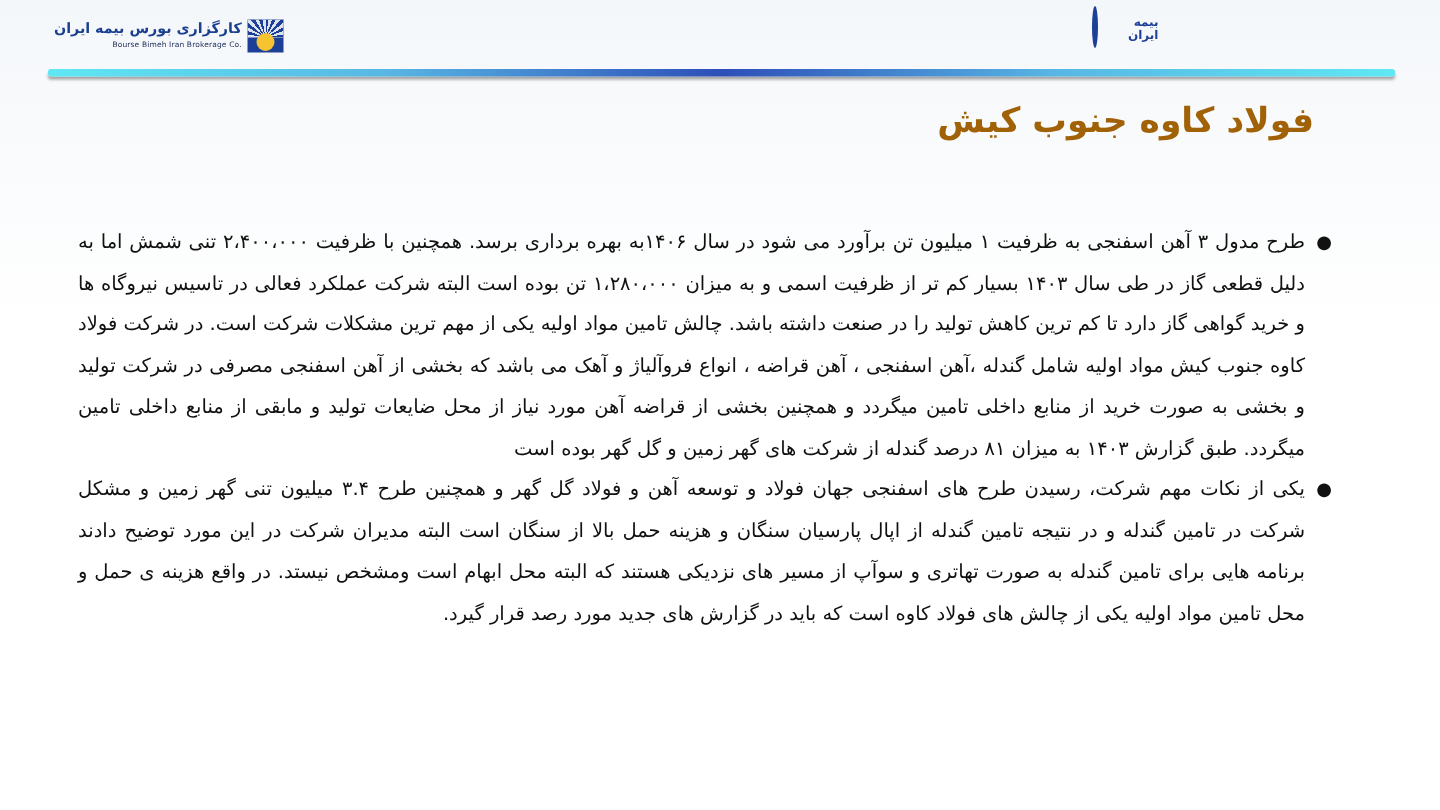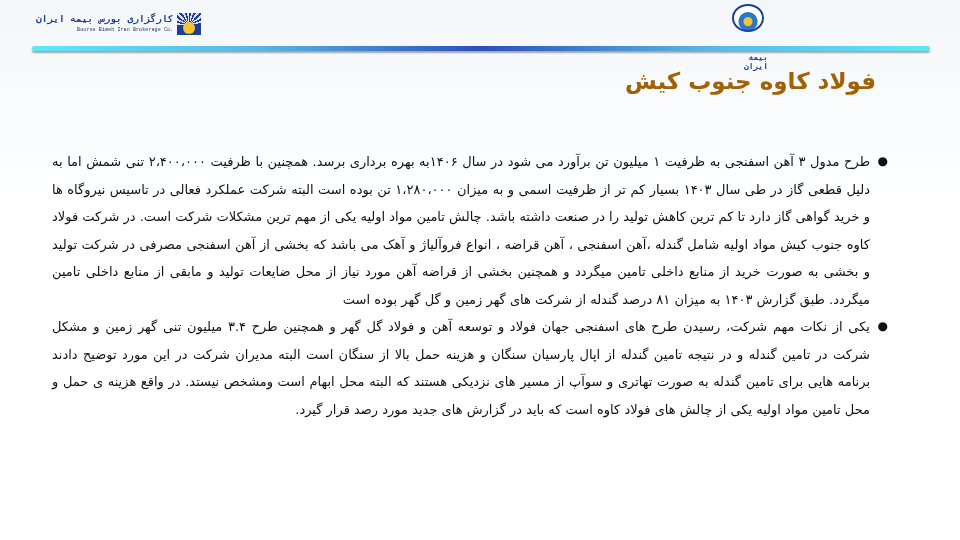--- a/index.html
+++ b/index.html
@@ -2,30 +2,30 @@
 <html><head>
   <meta charset="utf-8">
   <style>
     html, body { margin:0; padding:0; }
     body {
       width:960px; height:540px; overflow:hidden;
       background: linear-gradient(to bottom, #f4f7fa 0%, #ffffff 40%, #ffffff 100%);
       font-family: "DejaVu Sans", sans-serif;
       position:relative;
     }
-    .header { position:absolute; left:0; top:0; width:788px; height:56px;font-family:Liberation Mono, monospace; }
+    .header { position:absolute; left:0; top:0; width:788px; height:56px; }
     .brand-left { position:absolute; left:36px; top:13px; display:flex; align-items:center; gap:4px; }
     .brand-left .text { display:flex; flex-direction:column; align-items:flex-end; }
     .brand-left .fa { font-size:9.5px; color:#1a3f8f; font-weight:bold; direction:rtl; line-height:12px; }
     .brand-left .en { font-size:5px; color:#1a2a5a; line-height:8px; letter-spacing:0.1px; }
     .brand-left .logo-box { width:24px; height:22px; background:#1d3f97; position:relative; overflow:hidden; }
     .logo-box .sun { position:absolute; left:6px; top:9px; width:12px; height:12px; border-radius:50%; background:#f5c430; }
     .logo-box .rays { position:absolute; left:0; top:0; width:24px; height:12px;
       background: repeating-conic-gradient(from 270deg at 50% 100%, #ffffff 0deg 10deg, transparent 10deg 20deg); opacity:0.85; }
-    .brand-right { position:absolute; right:20px; top:4px; width:40px; display:flex; flex-direction:column; align-items:center;gap:20px; }
+    .brand-right { position:absolute; right:20px; top:4px; width:40px; display:flex; flex-direction:row; align-items:center;gap:20px; }
     .brand-right .emblem { width:32px; height:28px; border-radius:50%; border:2px solid #1d3f97; background:
       radial-gradient(circle at 50% 65%, #f3c33b 0 4px, #2b78c9 5px 9px, #ffffff 10px); box-sizing:border-box; }
     .brand-right .name { font-size:8px; font-weight:bold; color:#1d3f97; direction:rtl; margin-top:1px; }
     .divider-bar {
       position:absolute; left:32px; top:46px; width:898px; height:5px; border-radius:2px;
       background: linear-gradient(to right, #5fe8f4 0%, #58b7e4 25%, #2d4fb8 50%, #58b7e4 75%, #5fe8f4 100%);
       box-shadow: 0 2px 2px rgba(0,0,0,0.35);
     }
     .title {
       position:absolute; right:84px; top:68px;

